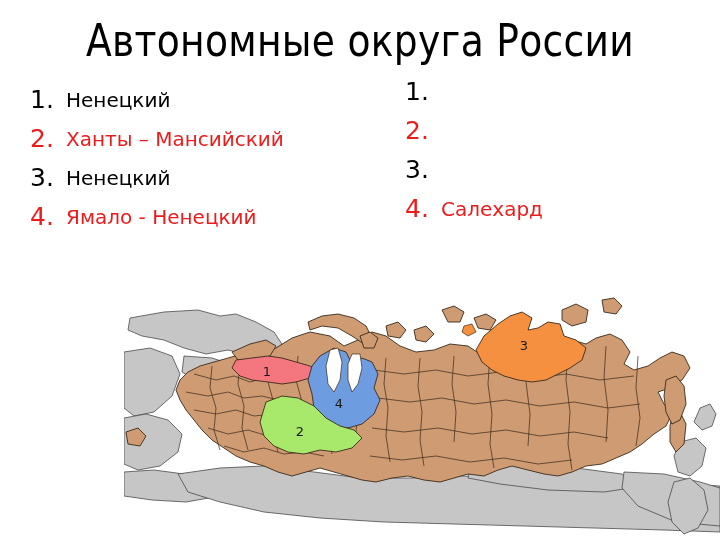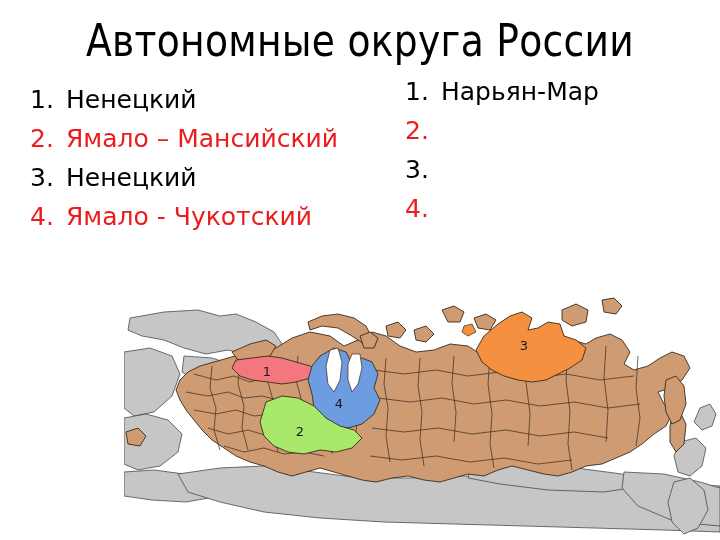--- a/index.html
+++ b/index.html
@@ -67,21 +67,21 @@
   }
   .item-num {
     flex: 0 0 auto;
     width: 36px;
     text-align: left;
     font-size: 25px;
     line-height: 32px;
   }
   .item-label {
     flex: 1 1 auto;
-    font-size: 25px;
+    font-size: 20px;
     line-height: 32px;
     white-space: pre-line;
   }
   .c-black { color: #000000; }
   .c-red   { color: #ec1c1c; }
 
   
   #map-wrap {
     position: absolute;
     left: 124px;
@@ -108,45 +108,45 @@
 
   <div id="title">Автономные округа России</div>
 
   <ul class="list" id="list-left">
     <li class="list-item">
       <span class="item-num c-black">1.</span>
       <span class="item-label c-black">Ненецкий</span>
     </li>
     <li class="list-item">
       <span class="item-num c-red">2.</span>
-      <span class="item-label c-red">Ямало – Мансийский</span>
+      <span class="item-label c-red">Ханты – Мансийский</span>
     </li>
     <li class="list-item">
       <span class="item-num c-black">3.</span>
       <span class="item-label c-black">Ненецкий</span>
     </li>
     <li class="list-item">
       <span class="item-num c-red">4.</span>
-      <span class="item-label c-red">Ямало - Чукотский</span>
+      <span class="item-label c-red">Ямало - Ненецкий</span>
     </li>
   </ul>
 
   <ul class="list" id="list-right">
     <li class="list-item">
       <span class="item-num c-black">1.</span>
-      <span class="item-label c-black">Нарьян-Мар</span>
     </li>
     <li class="list-item">
       <span class="item-num c-red">2.</span>
     </li>
     <li class="list-item">
       <span class="item-num c-black">3.</span>
     </li>
     <li class="list-item">
       <span class="item-num c-red">4.</span>
+      <span class="item-label c-red">Салехард</span>
     </li>
   </ul>
 
   <div id="map-wrap">
     <svg id="map-svg" viewBox="0 0 596 244" xmlns="http://www.w3.org/2000/svg">
 
       <rect x="0" y="0" width="596" height="244" fill="#ffffff"></rect>
 
       <g stroke="#4a4a4a" stroke-width="0.8" stroke-linejoin="round">
 

